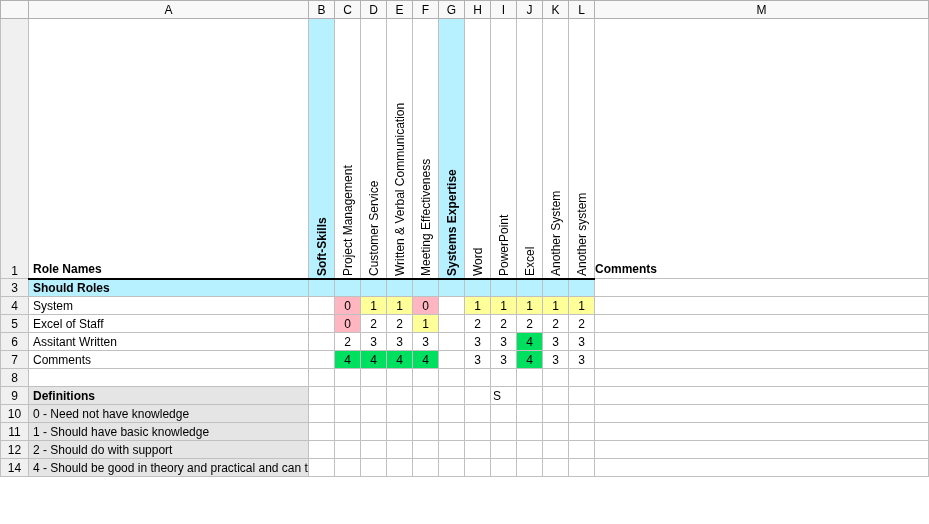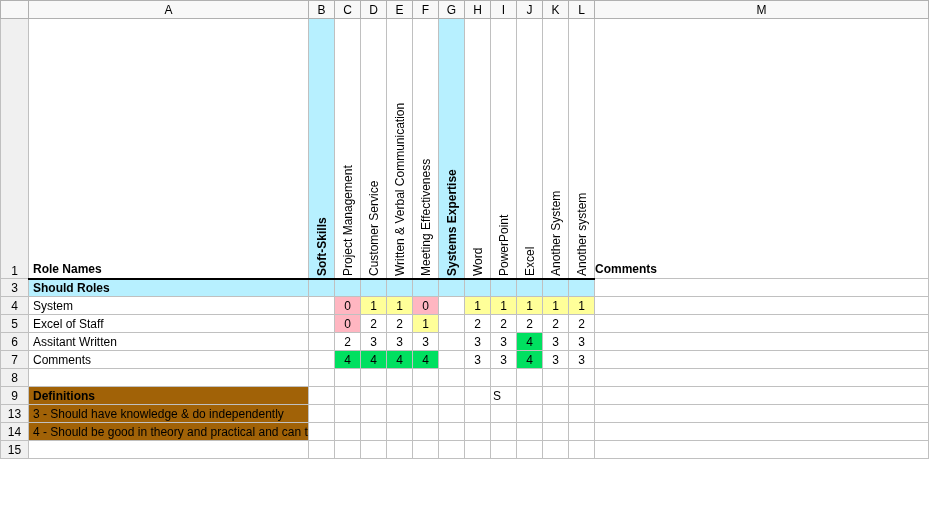--- a/index.html
+++ b/index.html
@@ -54,21 +54,21 @@
     display: flex;
     align-items: flex-end;
     justify-content: center;
     padding-bottom: 4px;
   }
   .bold { font-weight: bold; }
   .bg-cyan { background: #b7f0ff; }
   .bg-yellow { background: #ffff99; }
   .bg-pink { background: #ffb6c1; }
   .bg-green { background: #00e060; }
-  .bg-defs { background: #a16207; }
+  .bg-defs { background: #e5e5e5; }
   .thick-bottom { border-bottom: 2px solid #000; }
   .center { text-align: left; }
 </style>
 </head>
 <body>
 
 <table>
 <colgroup>
   <col style="width:28px">
   <col style="width:280px">
@@ -278,22 +278,54 @@
         <td></td>
         <td></td>
   <td style="text-align:left;padding-left:2px;">S</td>
   <td></td>
         <td></td>
         <td></td>
         <td></td>
 </tr>
 
 <tr>
-  <th class="row-head">13</th>
-  <td class="colA bg-defs">3 - Should have knowledge &amp; do independently</td>
+  <th class="row-head">10</th>
+  <td class="colA bg-defs">0 - Need not have knowledge</td>
+  <td></td>
+        <td></td>
+        <td></td>
+        <td></td>
+        <td></td>
+        <td></td>
+        <td></td>
+        <td></td>
+        <td></td>
+        <td></td>
+        <td></td>
+        <td></td>
+</tr>
+<tr>
+  <th class="row-head">11</th>
+  <td class="colA bg-defs">1 - Should have basic knowledge</td>
+  <td></td>
+        <td></td>
+        <td></td>
+        <td></td>
+        <td></td>
+        <td></td>
+        <td></td>
+        <td></td>
+        <td></td>
+        <td></td>
+        <td></td>
+        <td></td>
+</tr>
+<tr>
+  <th class="row-head">12</th>
+  <td class="colA bg-defs">2 - Should do with support</td>
   <td></td>
         <td></td>
         <td></td>
         <td></td>
         <td></td>
         <td></td>
         <td></td>
         <td></td>
         <td></td>
         <td></td>
@@ -309,31 +341,15 @@
         <td></td>
         <td></td>
         <td></td>
         <td></td>
         <td></td>
         <td></td>
         <td></td>
         <td></td>
         <td></td>
 </tr>
-<tr>
-  <th class="row-head">15</th>
-  <td class="colA"></td>
-  <td></td>
-        <td></td>
-        <td></td>
-        <td></td>
-        <td></td>
-        <td></td>
-        <td></td>
-        <td></td>
-        <td></td>
-        <td></td>
-        <td></td>
-        <td></td>
-</tr>
 
 </tbody>
   </table>
 
 </body></html>

